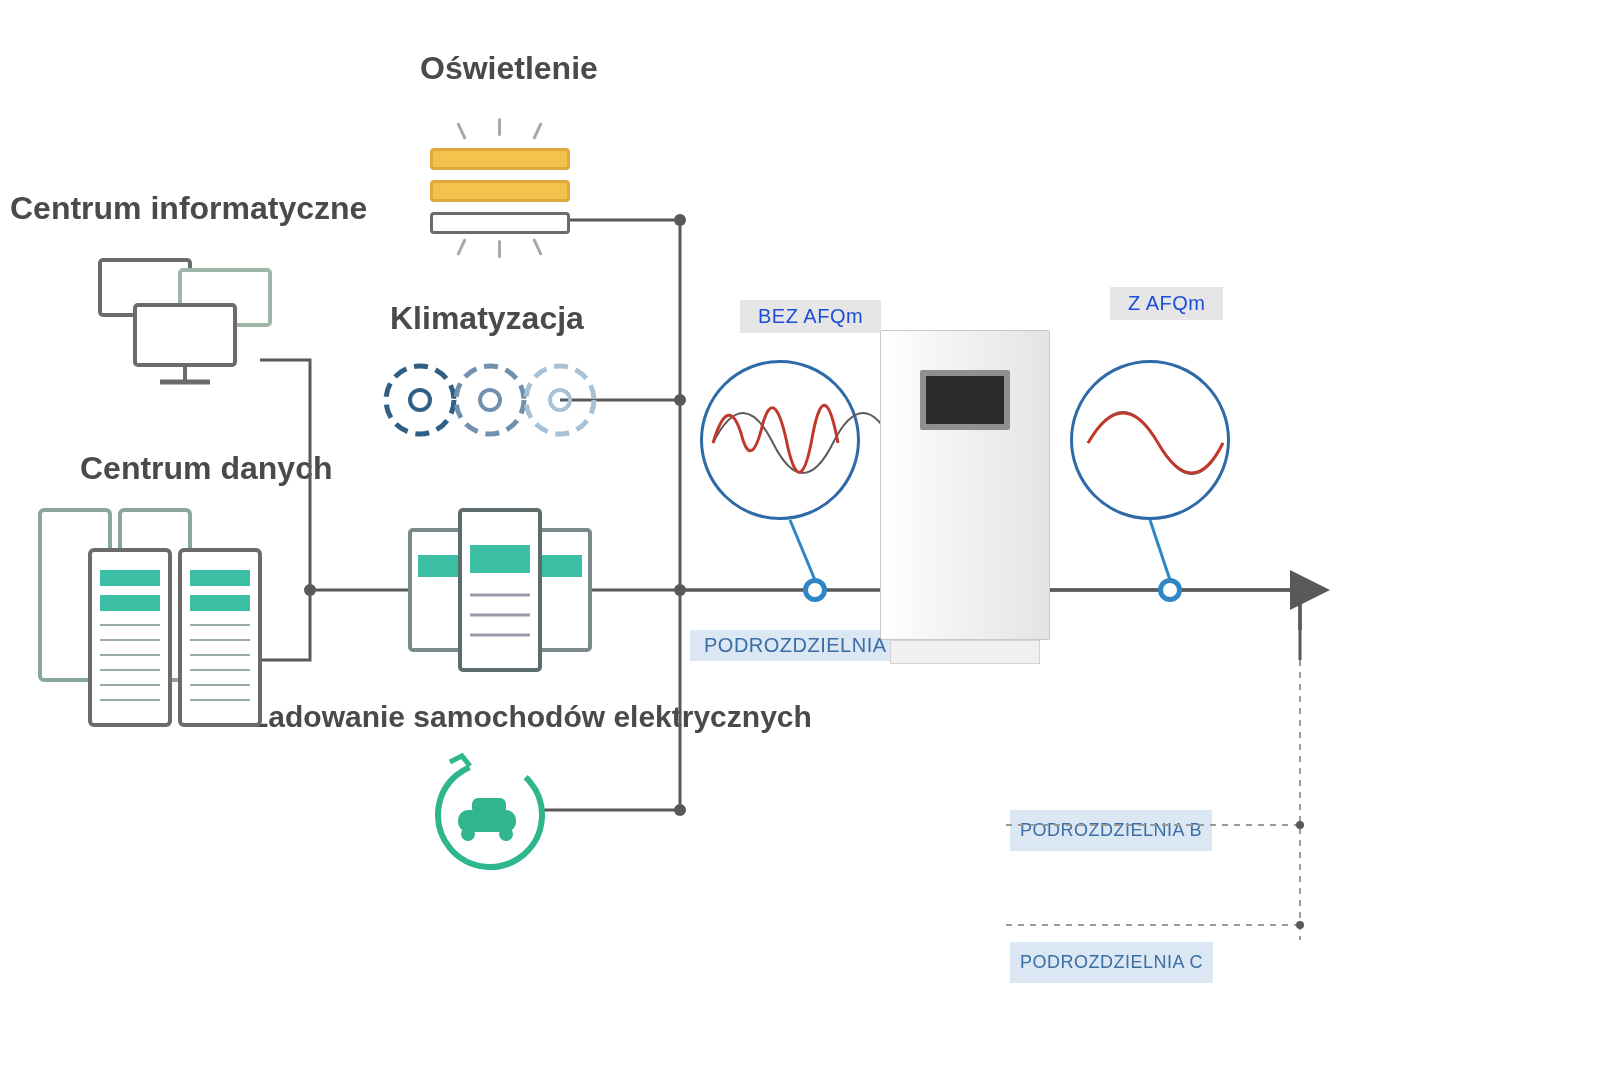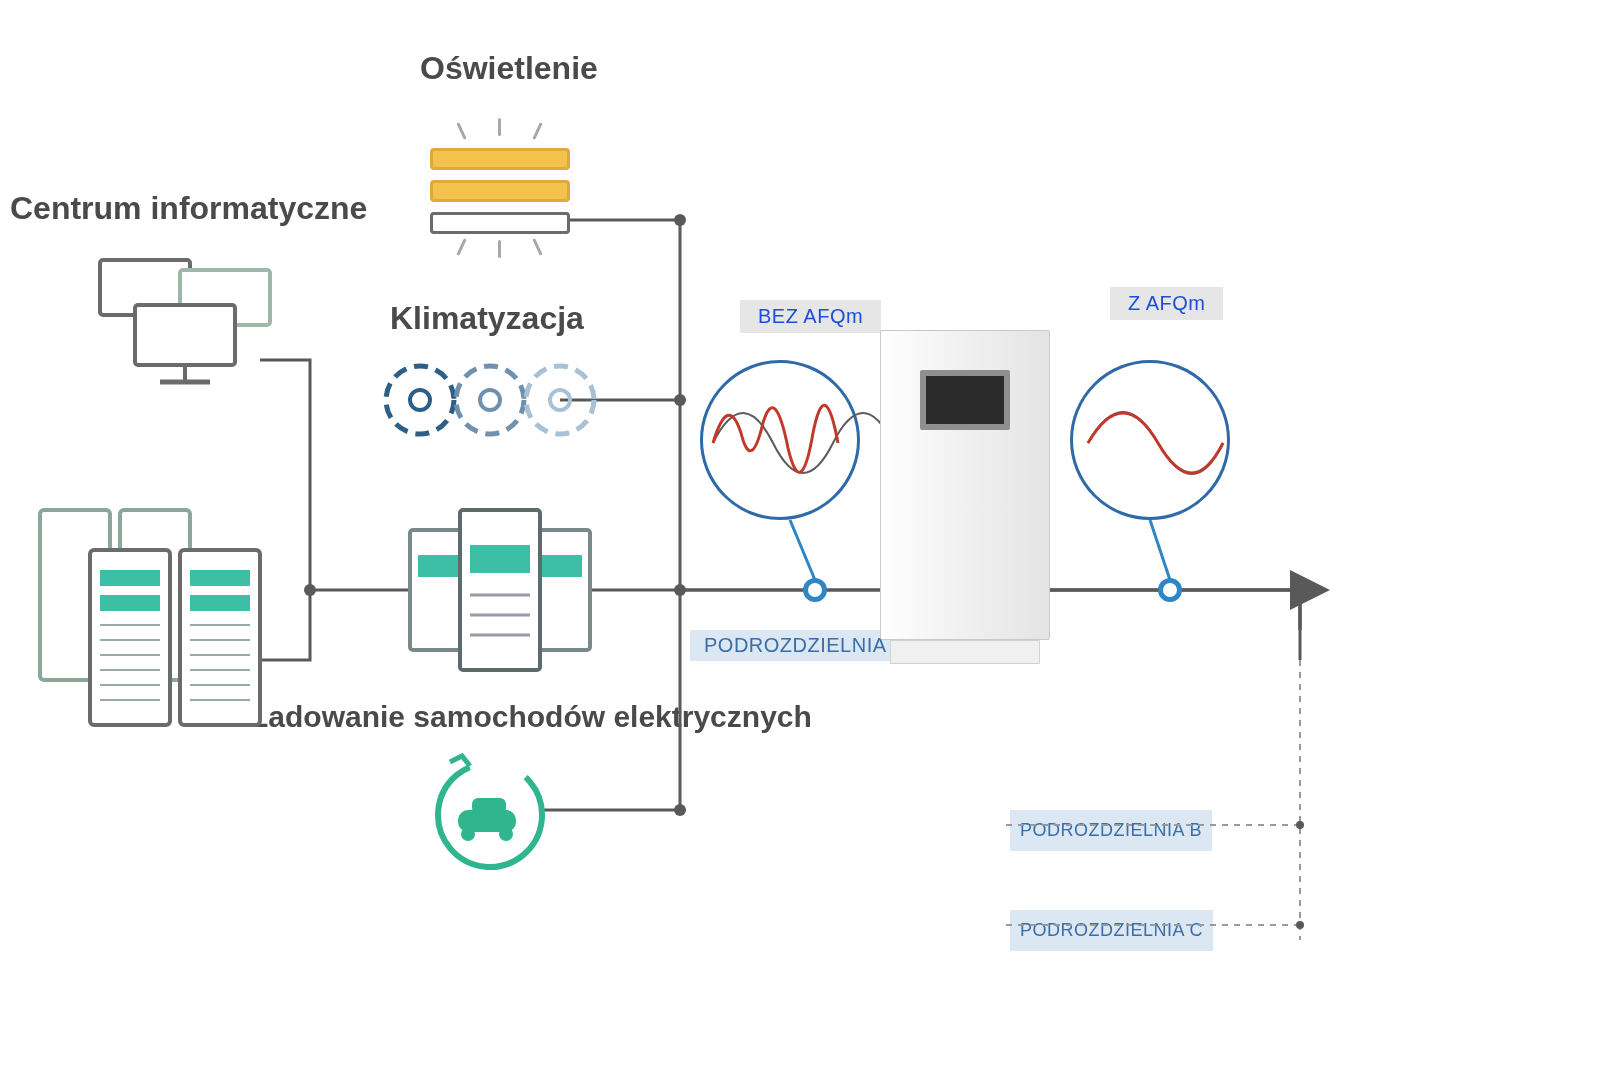--- a/index.html
+++ b/index.html
@@ -39,28 +39,29 @@
   .light-icon .ray { position: absolute; width: 3px; height: 18px; background: #a8a8a8; border-radius: 2px; }
 </style>
 </head>
 <body>
 
 <div class="stage">
 
   <div class="label" style="left:420px; top:50px;">Oświetlenie</div>
   <div class="label" style="left:10px; top:190px;">Centrum informatyczne</div>
   <div class="label" style="left:390px; top:300px;">Klimatyzacja</div>
+  <div class="label" style="left:80px; top:450px;">Centrum danych</div>
   <div class="label" style="left:250px; top:700px; font-size:30px;">Ładowanie samochodów elektrycznych</div>
 
   <div class="gray-tag" style="left:740px; top:300px;">BEZ AFQm</div>
   <div class="gray-tag" style="left:1110px; top:287px;">Z AFQm</div>
 
   <div class="tag" style="left:690px; top:630px;">PODROZDZIELNIA A</div>
   <div class="tag tag-small" style="left:1010px; top:810px;">PODROZDZIELNIA B</div>
-  <div class="tag tag-small" style="left:1010px; top:910px;">PODROZDZIELNIA C</div>
+  <div class="tag tag-small" style="left:1010px; top:942px;">PODROZDZIELNIA C</div>
 
   <svg width="1620" height="1080">
 
     <path class="wire" d="M 570 220 L 680 220 L 680 590 L 1300 590"></path>
 
     <path class="wire" d="M 1300 590 L 1300 630"></path>
 
     <path class="wire" d="M 680 590 L 1290 590"></path>
     <path class="wire" d="M 1050 590 L 1300 590 L 1300 630"></path>
 

